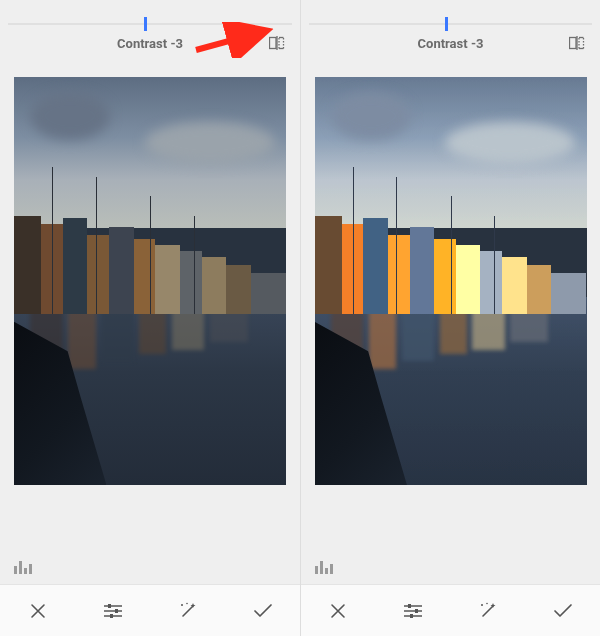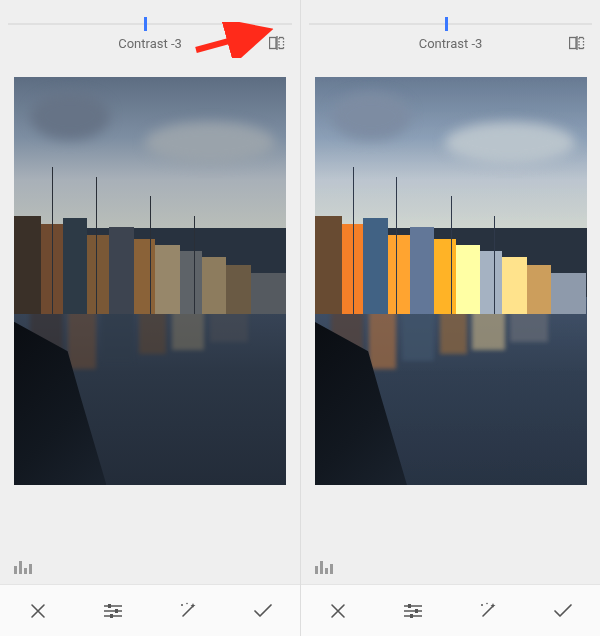--- a/index.html
+++ b/index.html
@@ -49,21 +49,21 @@
   .label-row {
     display: flex;
     align-items: center;
     justify-content: center;
     padding: 10px 10px 8px 10px;
     position: relative;
   }
   .label-row .label {
     font-size: 13px;
     color: #6b6b6b;
-    font-weight: 400;
+    font-weight: 700;
   }
   .compare-btn {
     position: absolute;
     right: 14px;
     top: 8px;
     width: 18px;
     height: 18px;
     display: flex;
     align-items: center;
     justify-content: center;

